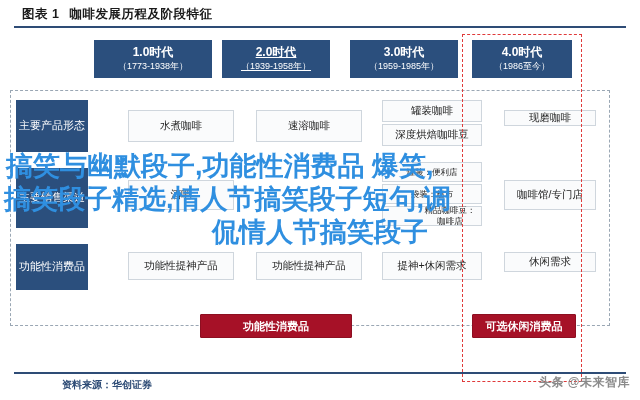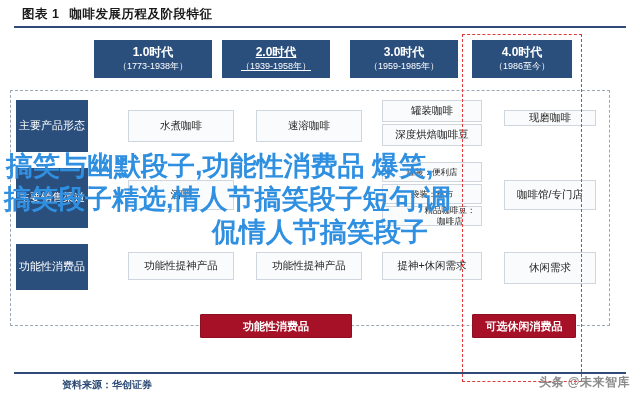--- a/index.html
+++ b/index.html
@@ -154,21 +154,21 @@
 
     <div class="cell" style="left:90px;top:144px;width:106px;height:30px;">酒吧</div>
     <div class="cell small" style="left:344px;top:148px;width:100px;height:20px;">袋装：超市</div>
     <div class="cell small" style="left:344px;top:126px;width:100px;height:20px;">罐装：便利店</div>
     <div class="cell small" style="left:344px;top:170px;width:100px;height:20px;padding-left:39px;">精品咖啡豆：咖啡店</div>
     <div class="cell" style="left:466px;top:144px;width:92px;height:30px;">咖啡馆/专门店</div>
 
     <div class="cell" style="left:90px;top:216px;width:106px;height:28px;">功能性提神产品</div>
     <div class="cell" style="left:218px;top:216px;width:106px;height:28px;">功能性提神产品</div>
     <div class="cell" style="left:344px;top:216px;width:100px;height:28px;">提神+休闲需求</div>
-    <div class="cell" style="left:466px;top:216px;width:92px;height:32px;">休闲需求</div>
+    <div class="cell" style="left:466px;top:216px;width:92px;height:20px;">休闲需求</div>
 
     <div class="redbox" style="left:190px;top:278px;width:152px;">功能性消费品</div>
     <div class="redbox" style="left:462px;top:278px;width:104px;">可选休闲消费品</div>
 
     <div class="highlight"></div>
   </div>
 
   <div class="foot-rule"></div>
   <div class="source">资料来源：华创证券</div>
   <div class="watermark">头条 @未来智库</div>

